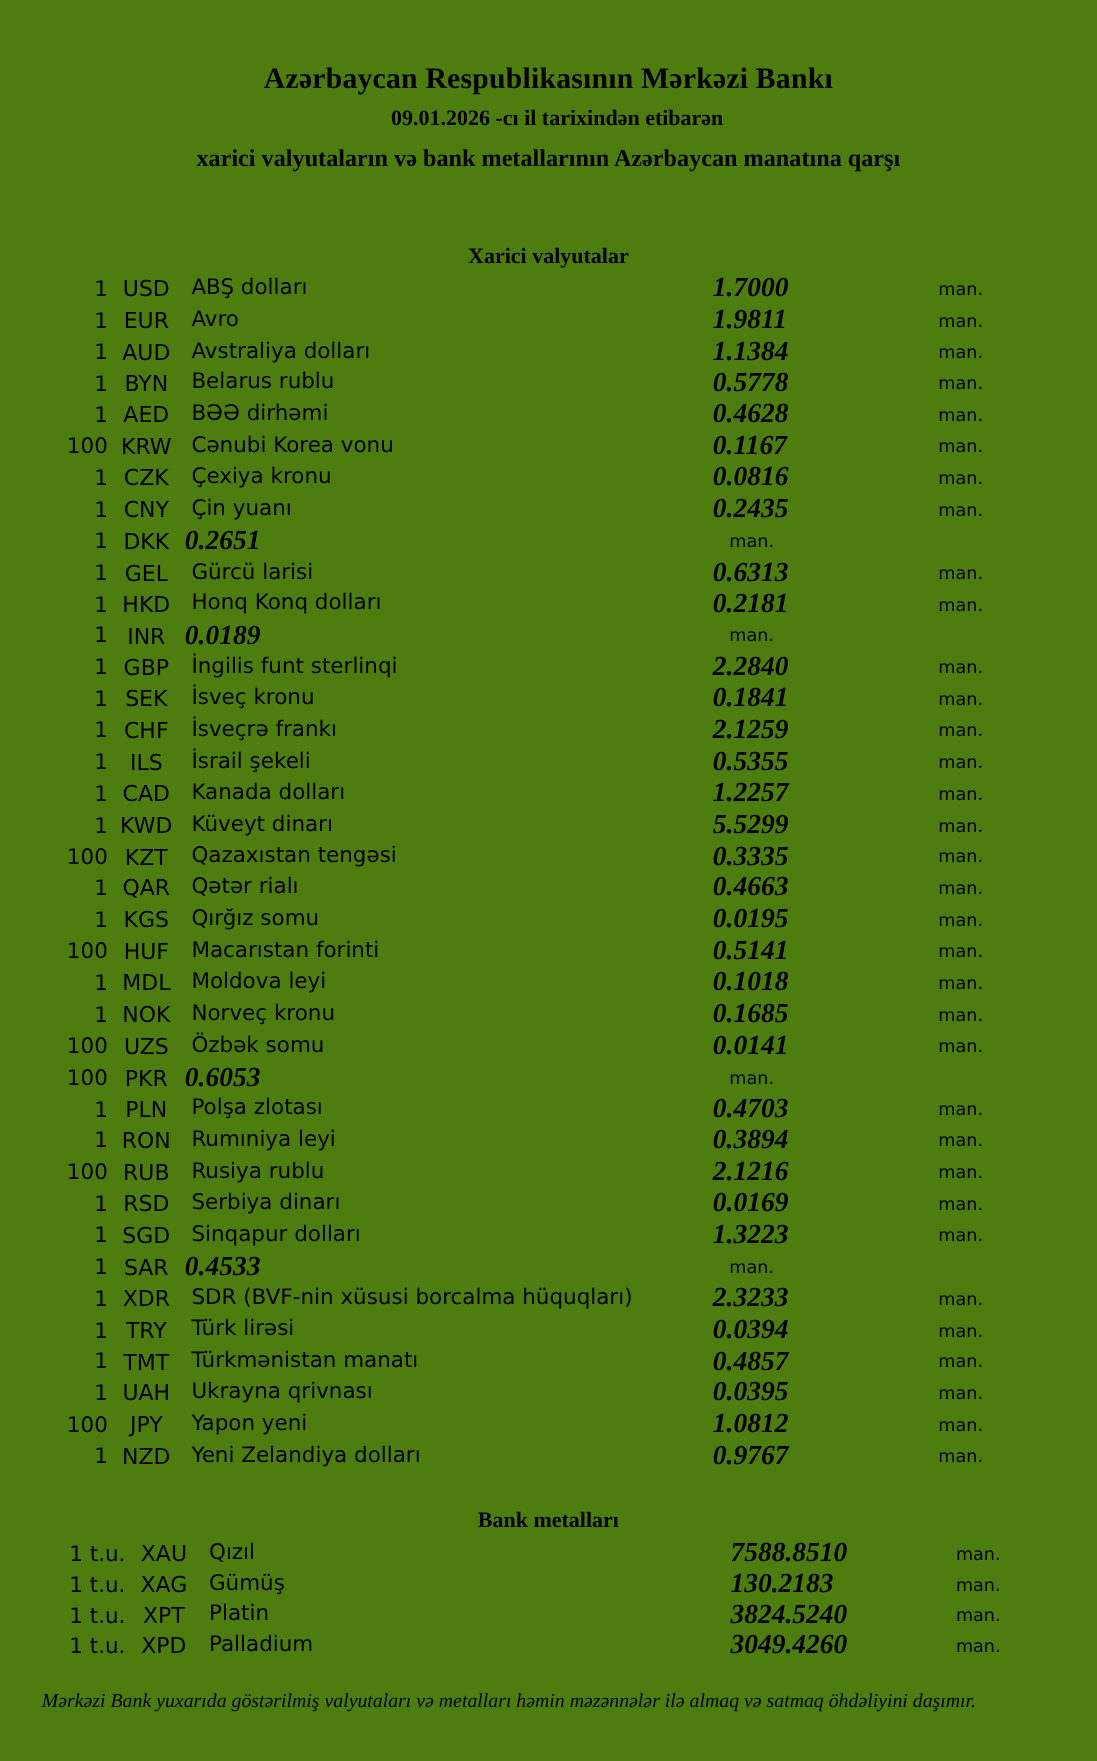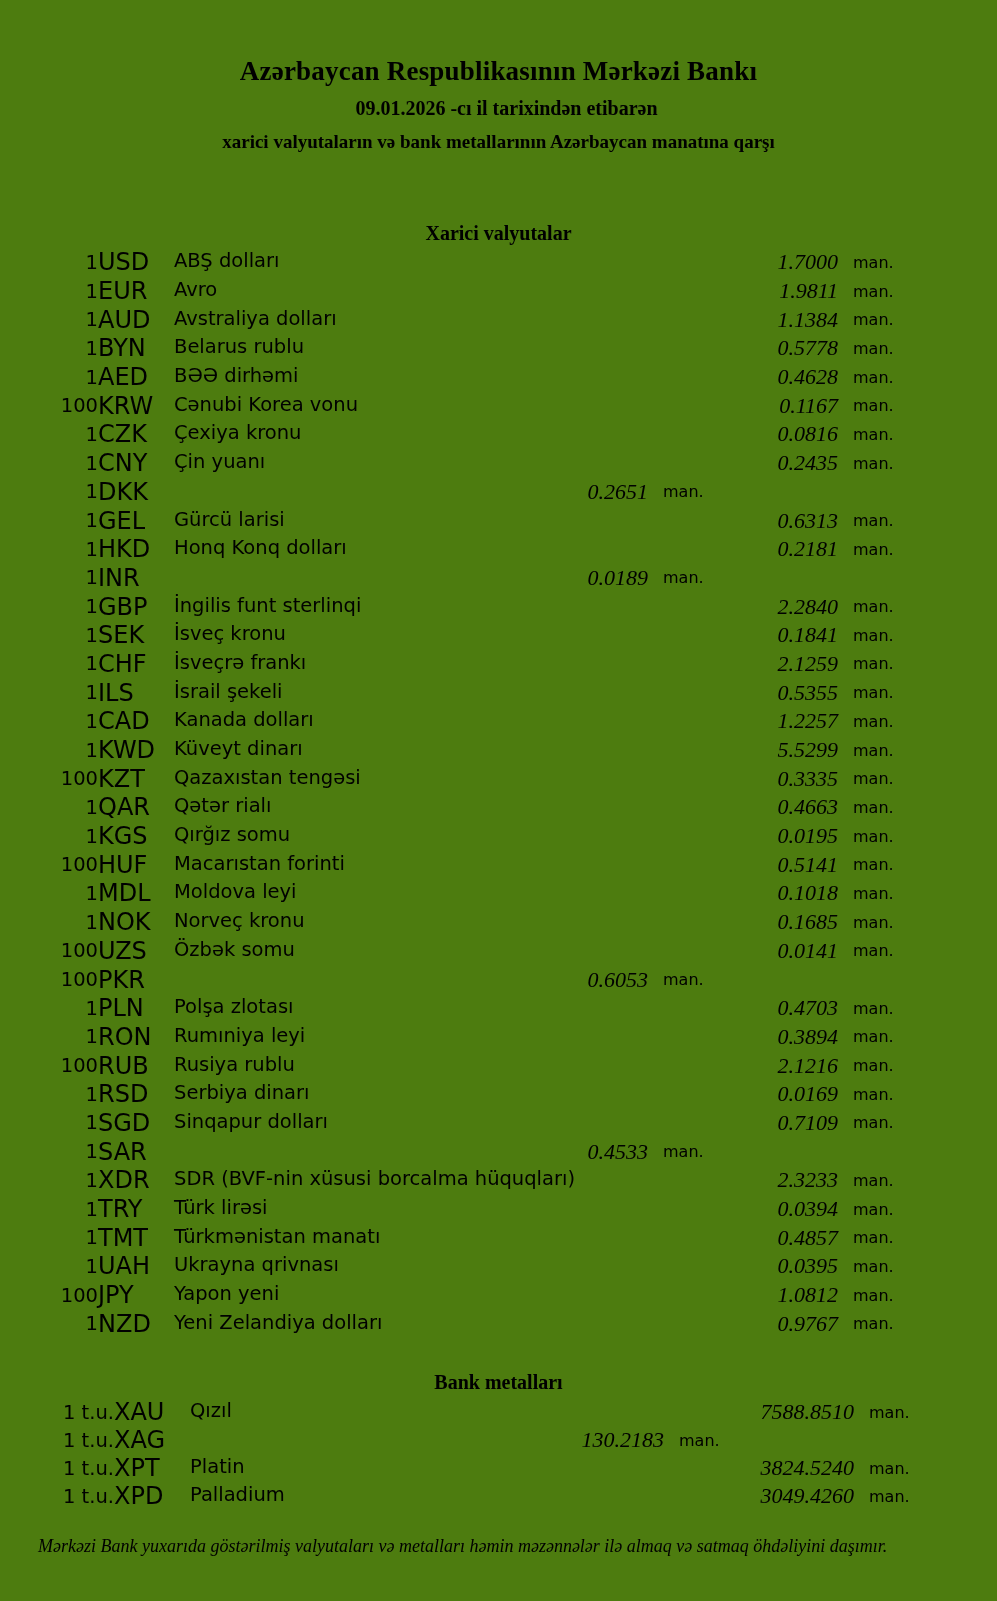--- a/index.html
+++ b/index.html
@@ -13,44 +13,44 @@
   .title {
     position:absolute; top:56px; left:0; right:0; text-align:center;
     font-size:27px; letter-spacing:0.2px;
   }
   .date-line {
     position:absolute; top:97px; left:16px; right:0; text-align:center;
     font-size:20px;
   }
   .subtitle {
     position:absolute; top:131px; left:0; right:0; text-align:center;
-    font-size:19px;
+    font-size:22px;
   }
   .section-heading {
     position:absolute; left:0; right:0; text-align:center;
     font-size:20px;
   }
   #currency-heading { top:222px; }
   #metals-heading { top:1371px; }
   .rows { position:absolute; left:0; width:997px; }
   #currency-rows { top:248px; }
   #metals-rows { top:1398px; }
   .rate-row {
     display:grid;
     grid-template-columns:98px 70px 480px 190px 159px;
     height:28.7px; align-items:center;
   }
   #metals-rows .rate-row { height:28px;padding-left:16px; }
   .cell-qty  { text-align:right; font-size:19.5px; white-space:nowrap; }
-  .cell-code { font-size:24px; white-space:nowrap; }
+  .cell-code { text-align:center; font-size:20px; white-space:nowrap; }
   .cell-name { text-align:left; padding-left:6px; font-size:19.5px; white-space:nowrap; position:relative; top:-1.5px; }
   .cell-rate {
-    text-align:right; white-space:nowrap;
+    white-space:nowrap;
     font-family:"Liberation Serif","DejaVu Serif",serif;
-    font-weight:400; font-style:italic; font-size:22px;
+    font-weight:700; font-style:italic; font-size:25px;
   }
   .cell-unit { text-align:left; padding-left:15px; font-size:16px; white-space:nowrap; }
   .footer-note {
     position:absolute; top:1536px; left:38px; right:20px;
     font-family:"Liberation Serif","DejaVu Serif",serif;
     font-style:italic; font-size:18px; white-space:nowrap;
   }
 </style>
 </head>
 <body>
@@ -299,21 +299,21 @@
         <div class="cell-code">RSD</div>
         <div class="cell-name">Serbiya dinarı</div>
         <div class="cell-rate">0.0169</div>
         <div class="cell-unit">man.</div>
       </div>
 
       <div class="rate-row">
         <div class="cell-qty">1</div>
         <div class="cell-code">SGD</div>
         <div class="cell-name">Sinqapur dolları</div>
-        <div class="cell-rate">0.7109</div>
+        <div class="cell-rate">1.3223</div>
         <div class="cell-unit">man.</div>
       </div>
 
       <div class="rate-row">
         <div class="cell-qty">1</div>
         <div class="cell-code">SAR</div>
         <div class="cell-rate">0.4533</div>
         <div class="cell-unit">man.</div>
       </div>
 
@@ -374,20 +374,21 @@
         <div class="cell-qty">1 t.u.</div>
         <div class="cell-code">XAU</div>
         <div class="cell-name">Qızıl</div>
         <div class="cell-rate">7588.8510</div>
         <div class="cell-unit">man.</div>
       </div>
 
       <div class="rate-row">
         <div class="cell-qty">1 t.u.</div>
         <div class="cell-code">XAG</div>
+        <div class="cell-name">Gümüş</div>
         <div class="cell-rate">130.2183</div>
         <div class="cell-unit">man.</div>
       </div>
 
       <div class="rate-row">
         <div class="cell-qty">1 t.u.</div>
         <div class="cell-code">XPT</div>
         <div class="cell-name">Platin</div>
         <div class="cell-rate">3824.5240</div>
         <div class="cell-unit">man.</div>

